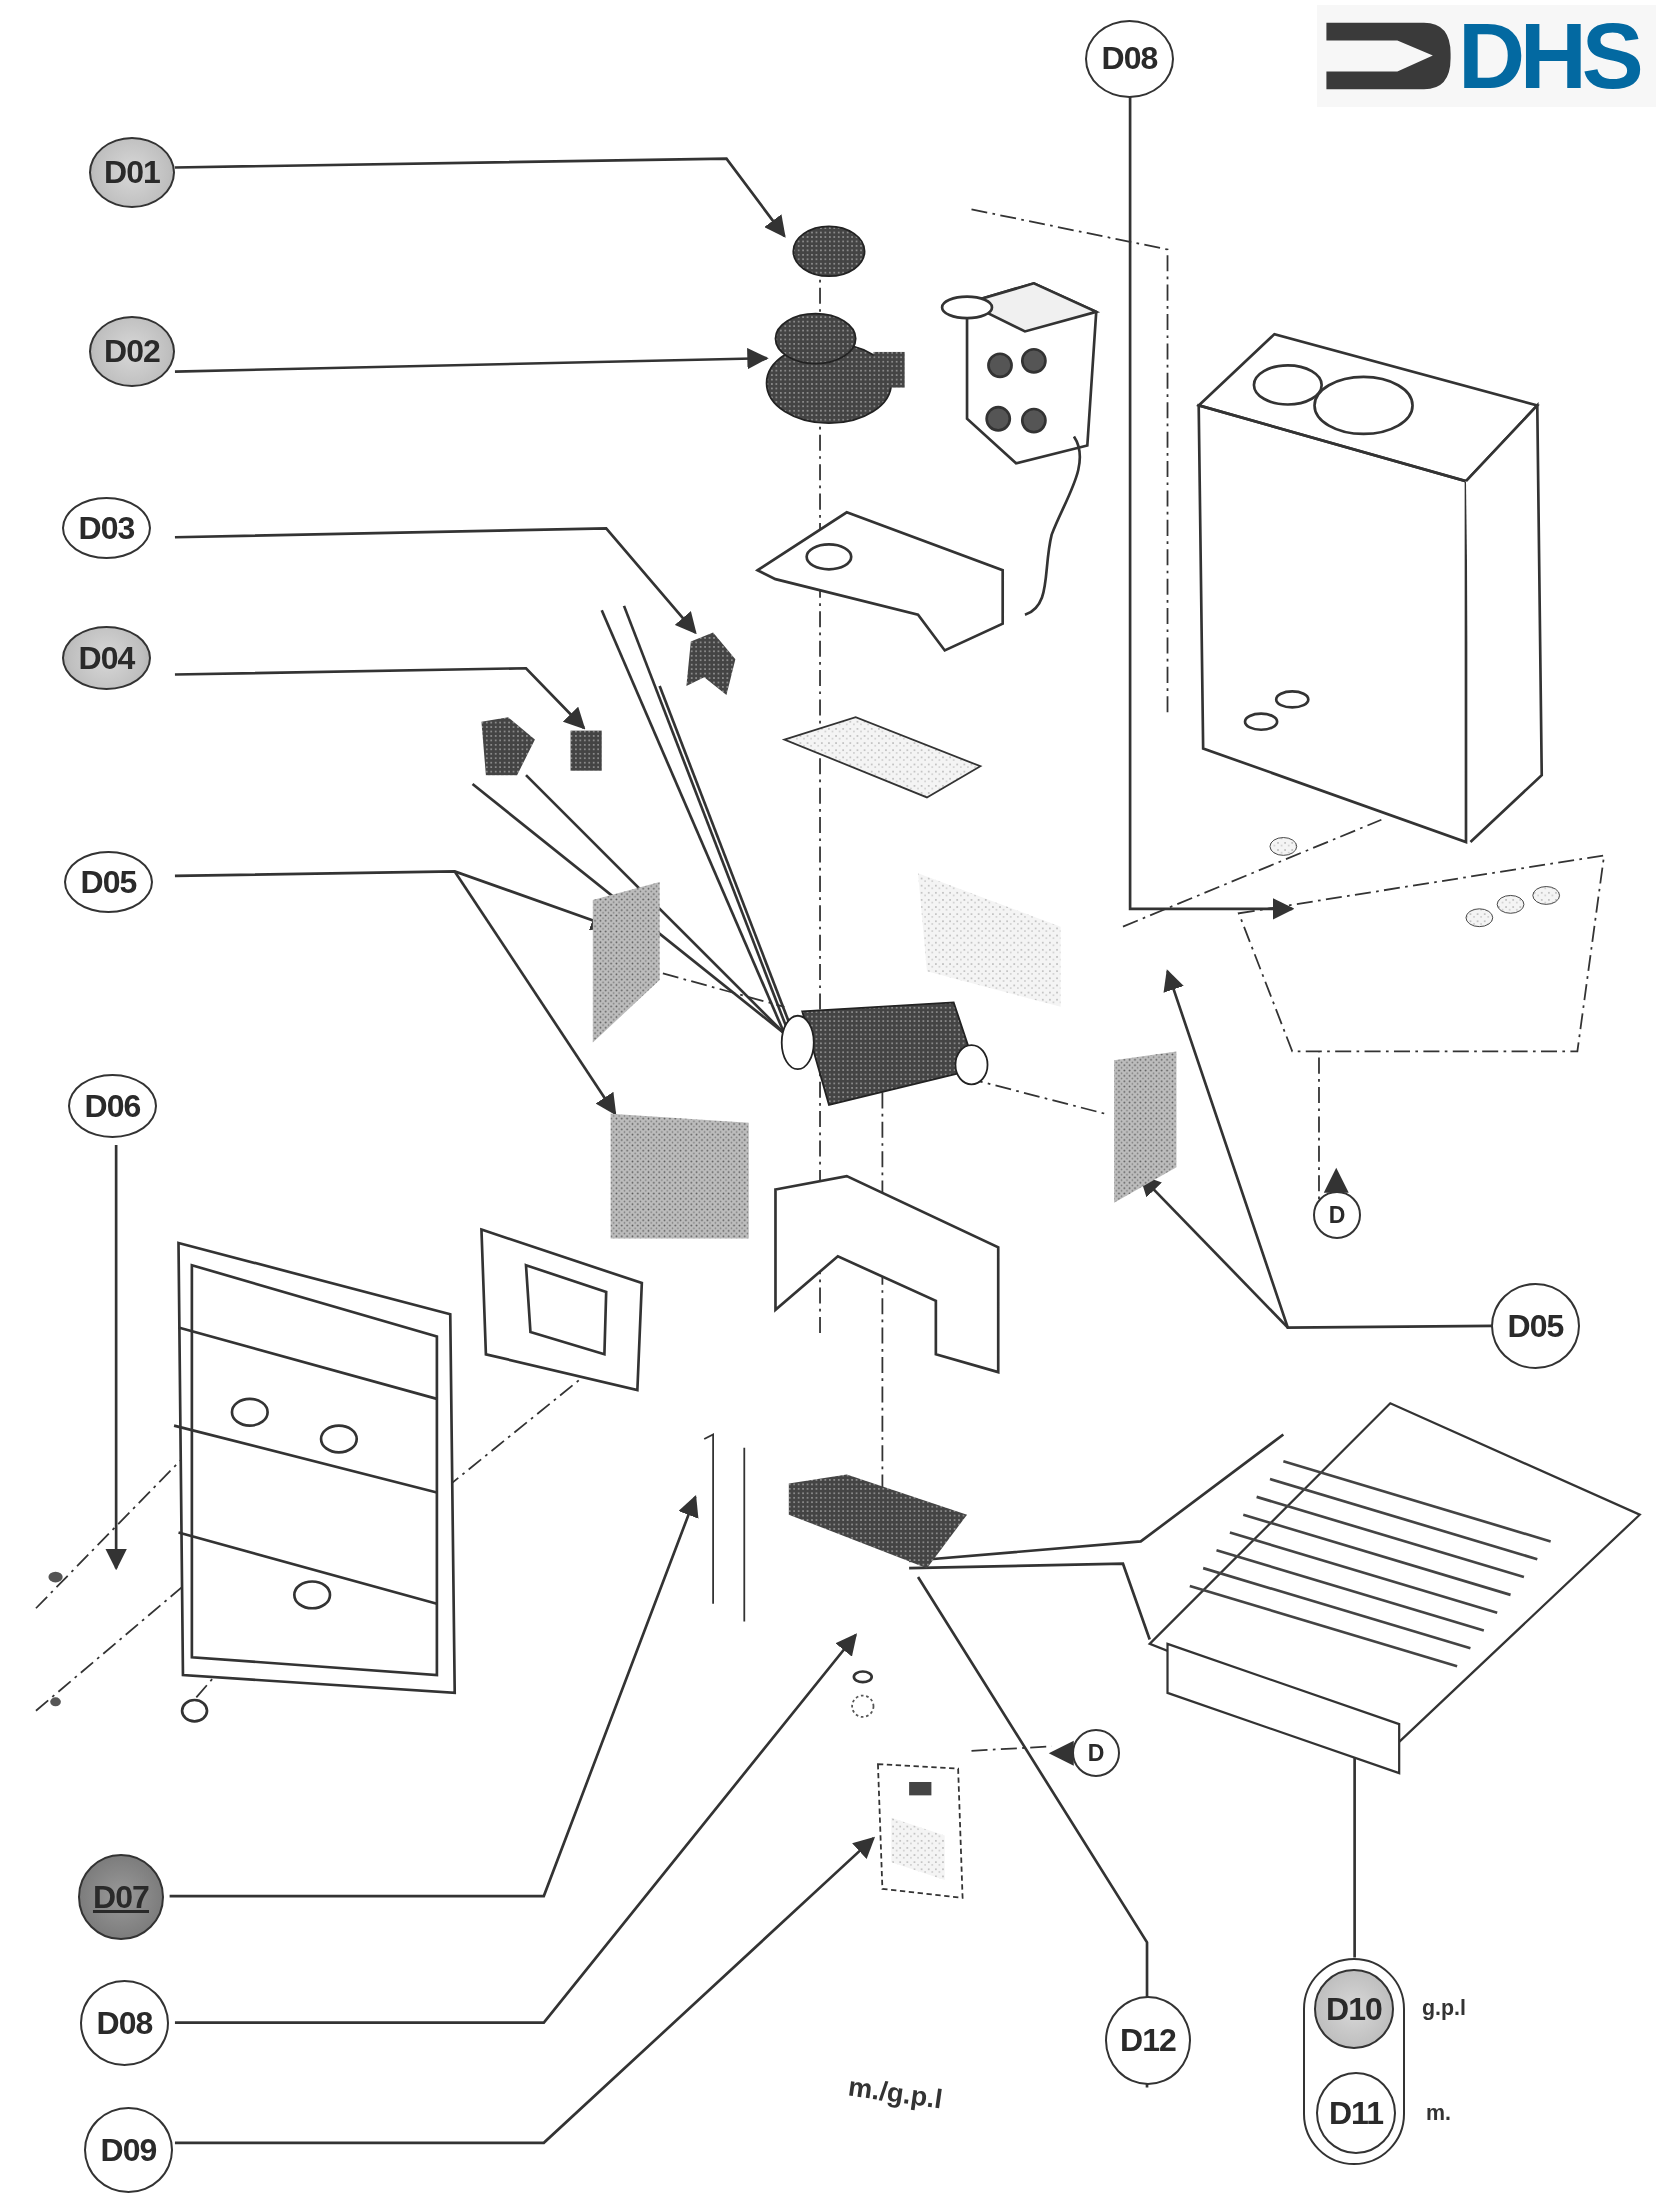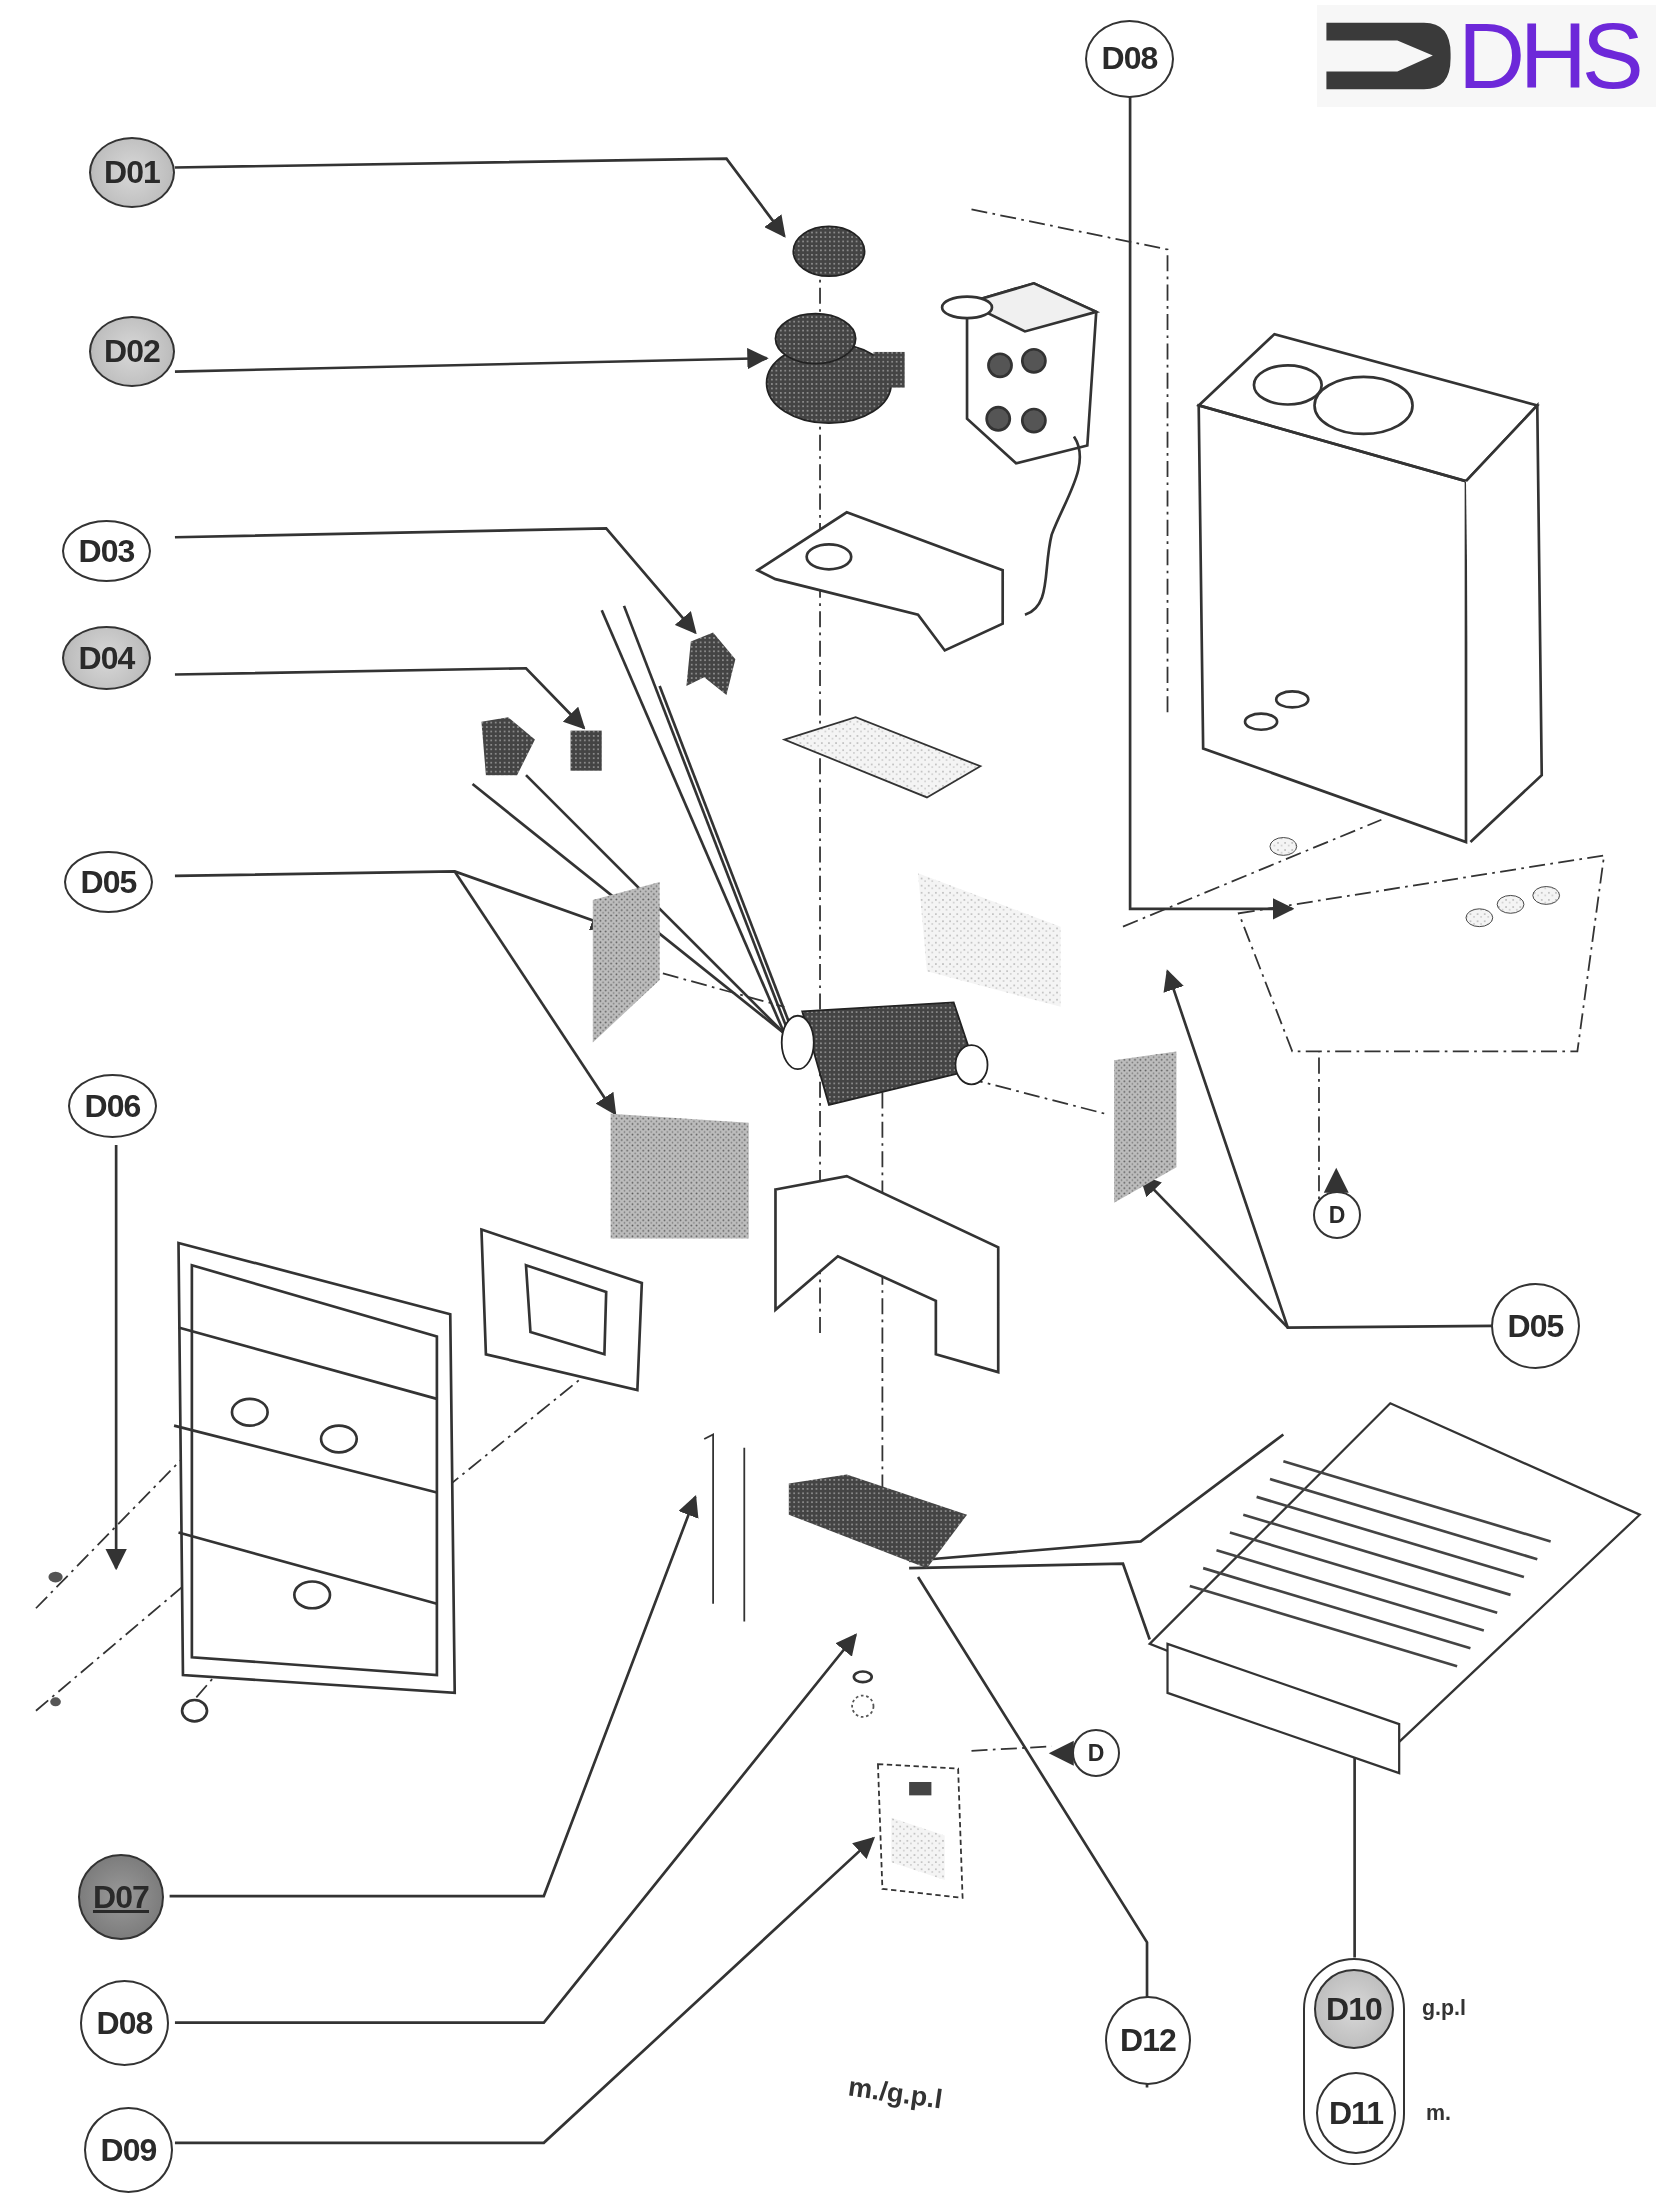--- a/index.html
+++ b/index.html
@@ -9,22 +9,22 @@
   .callout { position: absolute; width: 86px; height: 71px; border: 2.7px solid #333;
              border-radius: 50%; box-sizing: border-box; display: flex; align-items: center;
              justify-content: center; font-weight: bold; font-size: 32px; letter-spacing: -0.9px;
              background: #fff; cursor: pointer; text-align: center; }
   .callout.shaded { background: radial-gradient(circle, #d8d8d8 0%, #bfbfbf 70%, #a8a8a8 100%); }
   .callout.dark { background: radial-gradient(circle, #9a9a9a 0%, #7d7d7d 70%, #666 100%); text-decoration: underline; }
   .ref-d { position: absolute; width: 48px; height: 48px; border: 2.7px solid #333; border-radius: 50%;
            box-sizing: border-box; display: flex; align-items: center; justify-content: center;
            font-weight: bold; font-size: 23px; background: #fff; }
   .logo { position: absolute; left: 1317px; top: 5.3px; width: 339px; height: 102px; background: #f7f7f7; }
-  .logo-text { position: absolute; left: 141px; top: 0px; font-size: 93px; font-weight: normal;
-               color: #6d28d9; letter-spacing: -5.3px; line-height: 102px; }
+  .logo-text { position: absolute; left: 141px; top: 0px; font-size: 93px; font-weight: bold;
+               color: #0369a1; letter-spacing: -5.3px; line-height: 102px; }
   .caption { position: absolute; font-weight: bold; font-size: 27px; color: #333; }
   .pill { position: absolute; left: 1303px; top: 1958px; width: 102px; height: 207px;
           border: 2.7px solid #333; border-radius: 51px; box-sizing: border-box; }
 </style>
 </head>
 <body>
 
 <svg id="stage" viewBox="0 0 1868 2477" xmlns="http://www.w3.org/2000/svg">
   <defs>
     <pattern id="stipple" width="6" height="6" patternUnits="userSpaceOnUse">
@@ -201,21 +201,21 @@
 
 <div class="logo">
   <svg width="143" height="102" viewBox="0 0 160 115" style="position:absolute;left:0;top:0">
     <path d="M10,20 L120,20 Q150,20 150,55 L150,60 Q150,95 120,95 L10,95 L10,75 L90,75 L130,57 L90,40 L10,40 Z" fill="#3a3a3a"></path>
   </svg>
   <span class="logo-text">DHS</span>
 </div>
 
 <div class="callout shaded" style="left:89px;top:137px">D01</div>
 <div class="callout shaded" style="left:89px;top:316px">D02</div>
-<div class="callout" style="left:62px;top:520px;width:89px;height:62px">D03</div>
+<div class="callout" style="left:62px;top:497px;width:89px;height:62px">D03</div>
 <div class="callout shaded" style="left:62px;top:626px;width:89px;height:64px">D04</div>
 <div class="callout" style="left:64px;top:851px;width:89px;height:62px">D05</div>
 <div class="callout" style="left:68px;top:1074px;width:89px;height:64px">D06</div>
 <div class="callout dark" style="left:78px;top:1854px;width:86px;height:86px">D07</div>
 <div class="callout" style="left:80px;top:1980px;width:89px;height:86px">D08</div>
 <div class="callout" style="left:84px;top:2107px;width:89px;height:86px">D09</div>
 <div class="callout" style="left:1085px;top:19.6px;width:89px;height:78px">D08</div>
 <div class="callout" style="left:1491px;top:1283px;width:89px;height:86px">D05</div>
 <div class="callout" style="left:1105px;top:1996px;width:86px;height:89px">D12</div>
 

